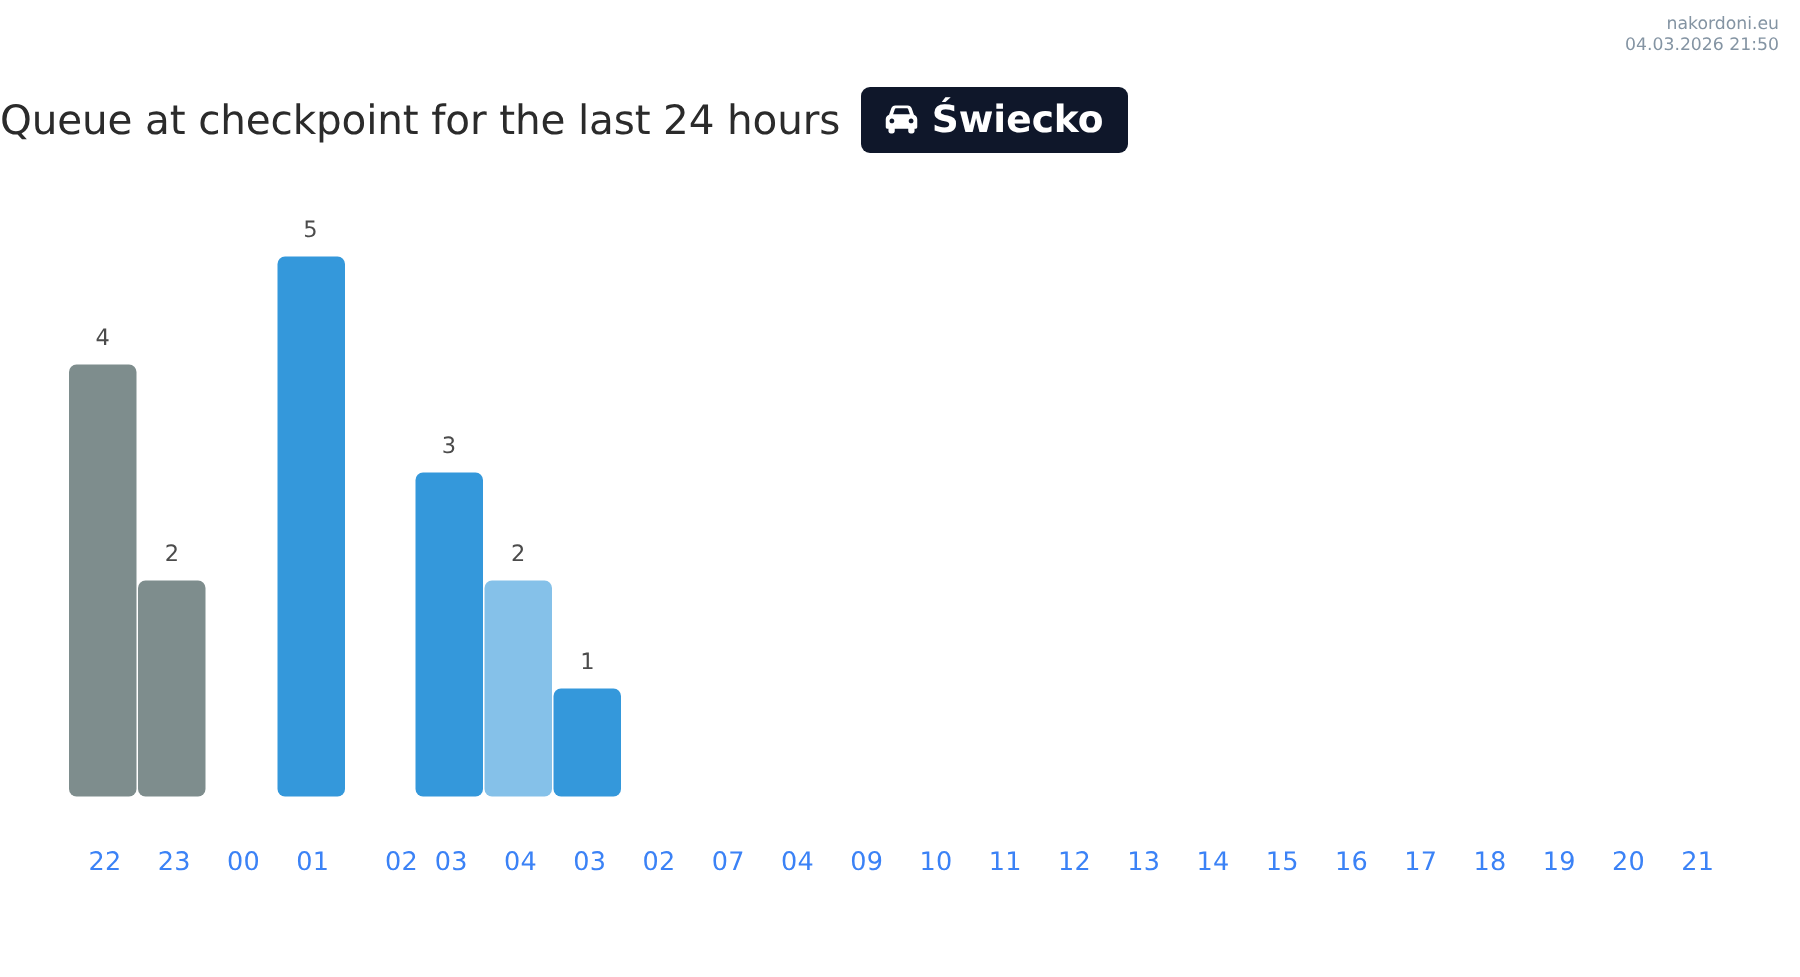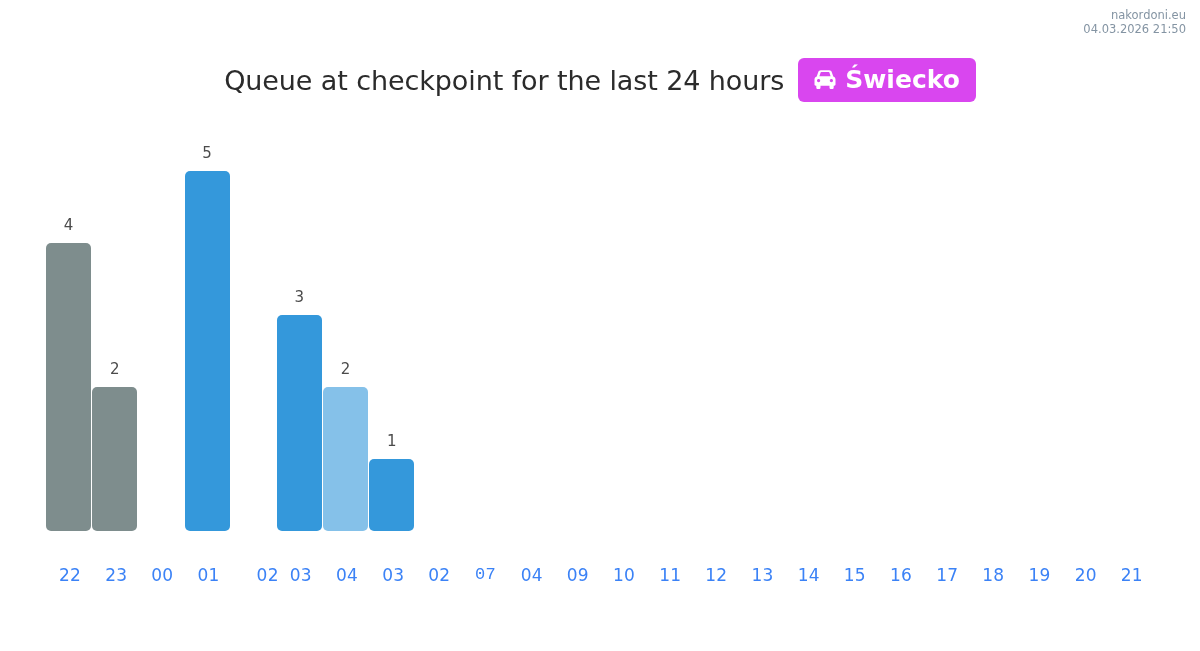--- a/index.html
+++ b/index.html
@@ -34,35 +34,35 @@
   }
 
   
   .title-row {
     position: absolute;
     top: 58px;
     left: 0;
     width: 1200px;
     display: flex;
     align-items: center;
-    justify-content: center;
+    justify-content: flex-start;
     gap: 14px;
   }
   .title-text {
     font-size: 27px;
     color: #2b2b2b;
     font-weight: 400;
     letter-spacing: -0.1px;
     white-space: nowrap;
   }
   .badge {
     display: inline-flex;
     align-items: center;
     gap: 7px;
-    background: #d946ef;
+    background: #0f172a;
     color: #ffffff;
     border-radius: 6px;
     padding: 9px 16px 10px 14px;
     font-size: 25px;
     font-weight: 700;
     line-height: 1;
     white-space: nowrap;
   }
   .badge .car-icon {
     display: inline-block;
@@ -195,21 +195,21 @@
   <div class="xaxis" id="x-axis">
       <div class="xtick" style="left: 0px;">22</div>
       <div class="xtick" style="left: 46.1667px;">23</div>
       <div class="xtick" style="left: 92.3333px;">00</div>
       <div class="xtick" style="left: 138.5px;">01</div>
       <div class="xtick" style="left: 184.667px; text-align: right;">02</div>
       <div class="xtick" style="left: 230.833px;">03</div>
       <div class="xtick" style="left: 277px;">04</div>
       <div class="xtick" style="left: 323.167px;">03</div>
       <div class="xtick" style="left: 369.333px;">02</div>
-      <div class="xtick" style="left: 415.5px; font-family: Liberation Mono, monospace;">07</div>
+      <div class="xtick" style="left: 415.5px;">07</div>
       <div class="xtick" style="left: 461.667px;">04</div>
       <div class="xtick" style="left: 507.833px;">09</div>
       <div class="xtick" style="left: 554px;">10</div>
       <div class="xtick" style="left: 600.167px;">11</div>
       <div class="xtick" style="left: 646.333px;">12</div>
       <div class="xtick" style="left: 692.5px;">13</div>
       <div class="xtick" style="left: 738.667px;">14</div>
       <div class="xtick" style="left: 784.833px;">15</div>
       <div class="xtick" style="left: 831px;">16</div>
       <div class="xtick" style="left: 877.167px;">17</div>

